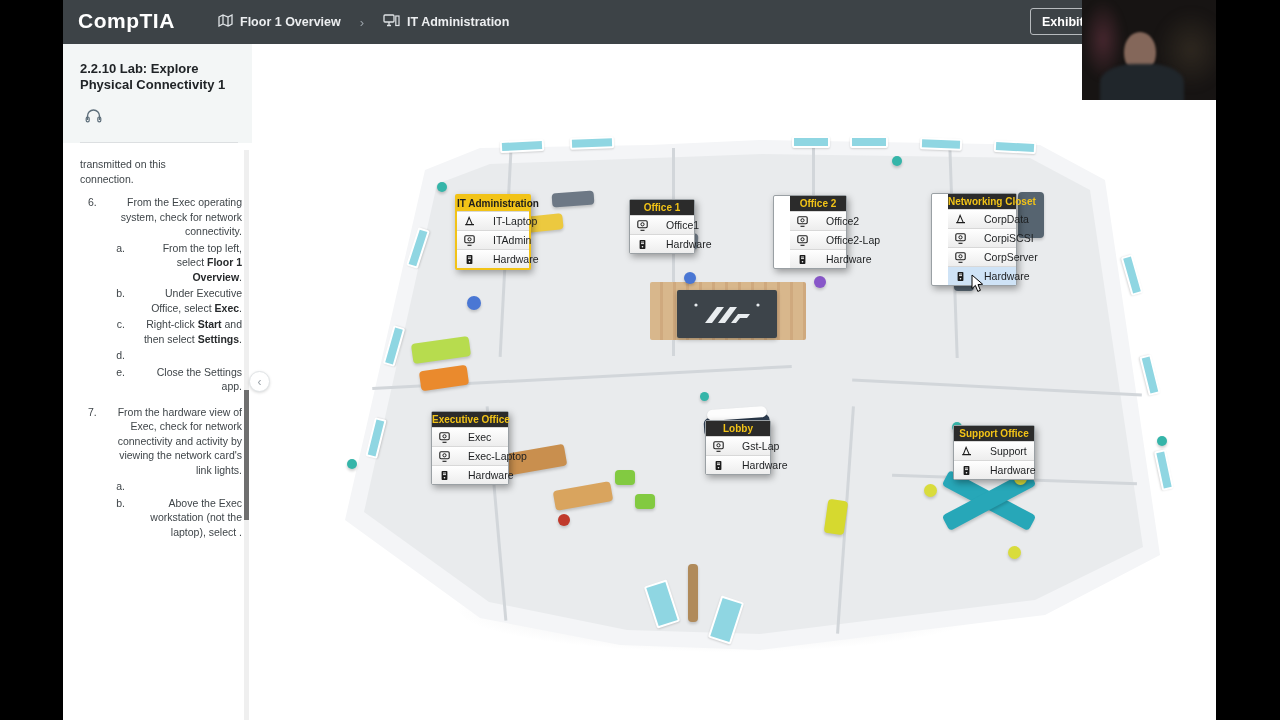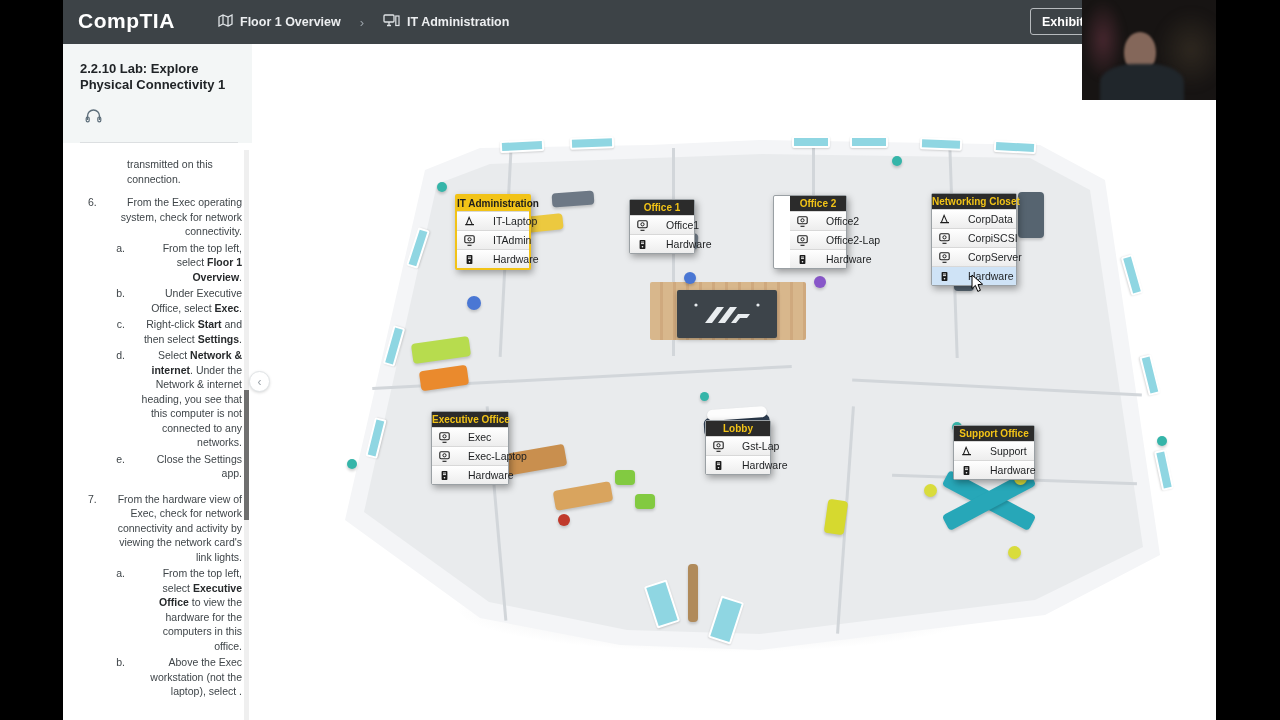--- a/index.html
+++ b/index.html
@@ -23,21 +23,21 @@
     font-weight:700; text-align:left; padding-left:11px; cursor:pointer; }
 
   
   #sidebar { position:absolute; left:0; top:44px; width:189px; height:676px; background:#fff; z-index:5; }
   .sb-head { background:#f3f6f6; padding:17px 14px 0 17px; }
   #lab-title { font-size:13px; line-height:16px; color:#202427; font-weight:700; width:162px; }
   .sb-audio { display:inline-block; margin:14px 0 0 4px; }
   .sb-divider { border-top:1px solid #dcdfe1; margin:14px 0 0 0; }
   .sb-body { padding:14px 12px 0 17px; height:562px; overflow:hidden; color:#3f4549;
     font-size:10.5px; line-height:14.5px; }
-  .fragment { margin-left:47px; width:120px; }
+  .fragment { width:120px; }
   .hl-item { display:flex; margin:4px 0 0 34px; width:132px; }
   .bullet { flex:0 0 5px; width:5px; height:5px; background:#e8a33d; margin:5px 8px 0 0; }
   .hl { background:#3d56cc; color:#fff; padding:0 1px; box-decoration-break:clone;
     -webkit-box-decoration-break:clone; }
   .step { display:flex; margin:9px 0 0 8px; }
   .step-num { flex:0 0 13px; }
   .step-body { width:141px;text-align:right; }
   .substeps { margin:2px 0 0 11px; }
   .substep { display:flex; margin:2px 0; }
   .sub-letter { flex:0 0 13px; }
@@ -150,34 +150,32 @@
                   <div class="substep">
                     <span class="sub-letter">b.</span>
                     <div class="sub-text">Under Executive Office, select <b>Exec</b>.</div>
                   </div>
                   <div class="substep">
                     <span class="sub-letter">c.</span>
                     <div class="sub-text">Right-click <b>Start</b> and then select <b>Settings</b>.</div>
                   </div>
                   <div class="substep">
                     <span class="sub-letter">d.</span>
-                    <div class="sub-text">Select <b>Network &amp; internet</b>. Under the Network &amp; internet heading, you see that this computer is not connected to any networks.</div>
                   </div>
                   <div class="substep">
                     <span class="sub-letter">e.</span>
                     <div class="sub-text">Close the Settings app.</div>
                   </div>
                 </div></div>
             </div>
             <div class="step">
               <span class="step-num">7.</span>
               <div class="step-body">From the hardware view of Exec, check for network connectivity and activity by viewing the network card's link lights.<div class="substeps">
                   <div class="substep">
                     <span class="sub-letter">a.</span>
-                    <div class="sub-text">From the top left, select <b>Executive Office</b> to view the hardware for the computers in this office.</div>
                   </div>
                   <div class="substep">
                     <span class="sub-letter">b.</span>
                     <div class="sub-text">Above the Exec workstation (not the laptop), select .</div>
                   </div>
                 </div></div>
             </div>
           </div>
       </div>
       <div class="sb-scroll">
@@ -339,21 +337,21 @@
               <span class="mi">
                 <svg width="11" height="11" viewBox="0 0 11 11">
                   <rect x="2.6" y="0.9" width="5.8" height="9.2" rx="0.8" fill="#1c1c1c"></rect>
                   <path d="M4 3 h3 M4 4.6 h3" stroke="#fff" stroke-width="0.9"></path>
                   <circle cx="5.5" cy="7.7" r="0.8" fill="#fff"></circle>
                 </svg>
               </span>
               <span>Hardware</span>
             </div>
           </div>
-          <div class="menu" style="left: 679px; top: 149px; width: 86px;">
+          <div class="menu" style="left: 679px; top: 149px; width: 86px; padding-left: 16px;">
             <div class="menu-h">Networking Closet</div>
             <div class="menu-row">
               <span class="mi">
                 <svg width="11" height="11" viewBox="0 0 11 11">
                   <path d="M2.4 8.4 L5.1 1.4 L8.2 8.4 M1.2 8.6 h8.8" fill="none" stroke="#1c1c1c" stroke-width="1.1"></path>
                 </svg>
               </span>
               <span>CorpData</span>
             </div>
             <div class="menu-row">

